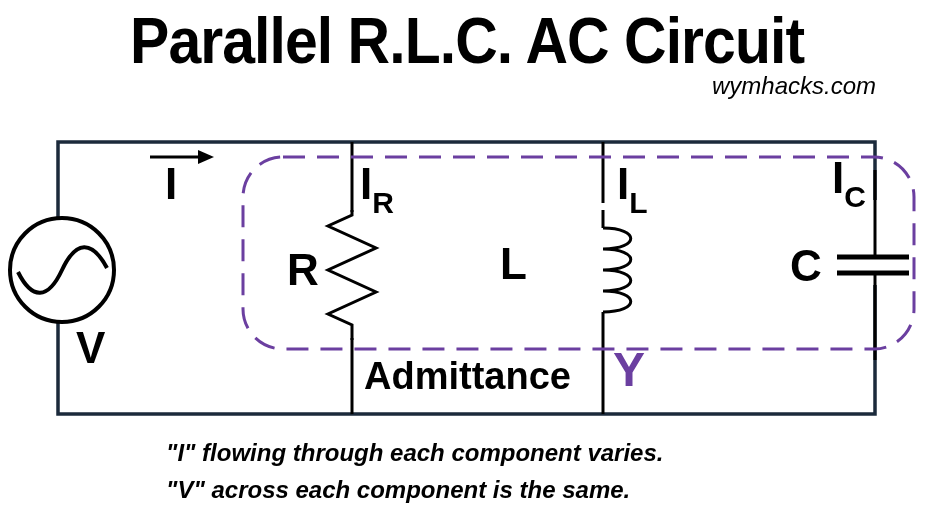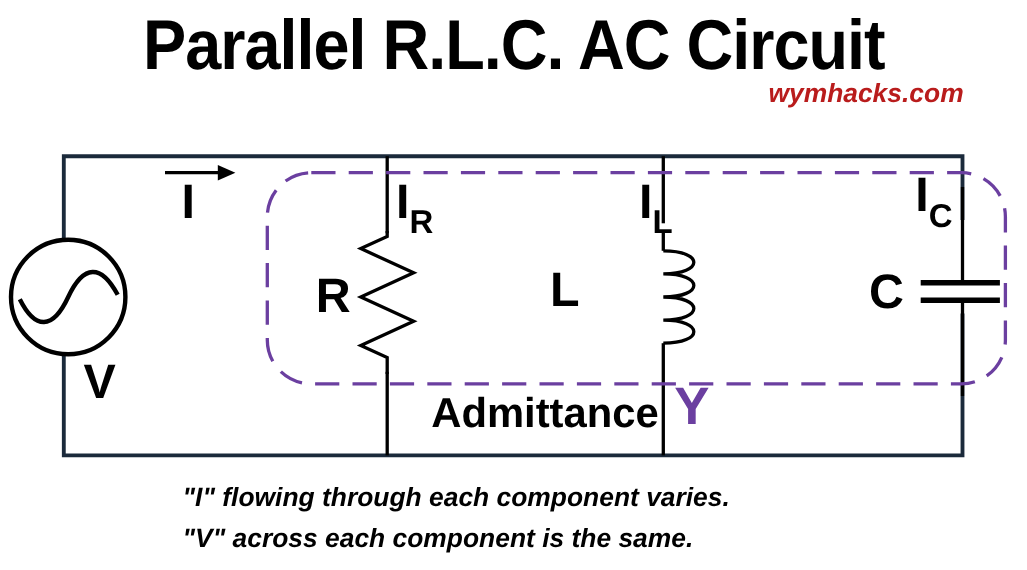--- a/index.html
+++ b/index.html
@@ -5,30 +5,30 @@
     html, body { margin: 0; padding: 0; background: #ffffff; }
     body { width: 934px; height: 518px; position: relative; overflow: hidden; }
     .title {
       position: absolute; left: 0; top: 2px; width: 934px; text-align: center;
       font-family: "Liberation Sans", sans-serif; font-weight: bold;
       font-size: 64px; letter-spacing: -1px; color: #000; line-height: 78px;
       transform: scaleX(0.92); transform-origin: 468px 0;
     }
     .site {
       position: absolute; right: 58px; top: 72px;
-      font-family: "Liberation Sans", sans-serif; font-weight: bold; font-style: italic;
-      font-size: 24px; color: #b91c1c;
+      font-family: "Liberation Sans", sans-serif; font-weight: normal; font-style: italic;
+      font-size: 24px; color: #000000;
     }
     .lbl {
       position: absolute; font-family: "Liberation Sans", sans-serif; font-weight: bold;
       color: #000; line-height: 1;
     }
     .big { font-size: 44px; }
     .sub { font-size: 30px; }
-    .adm { font-size: 38px; margin-left: 28px; }
+    .adm { font-size: 38px; }
     .y { color: #6b3fa0; font-size: 48px; }
     .note {
       position: absolute; left: 166px;
       font-family: "Liberation Sans", sans-serif; font-weight: bold; font-style: italic;
       font-size: 24px; color: #000; line-height: 1;
     }
     svg.diagram { position: absolute; left: 0; top: 0; }
   </style>
 </head>
 <body>
@@ -79,21 +79,21 @@
 
 <div class="lbl big" style="left:165px; top:162px;">I</div>
 <div class="lbl big" style="left:76px; top:326px;">V</div>
 
 <div class="lbl big" style="left:287px; top:248px;">R</div>
 <div class="lbl big" style="left:360px; top:162px;">
   <span>I</span><span class="sub" style="position:relative; top:14px;">R</span>
 </div>
 
 <div class="lbl big" style="left:500px; top:242px;">L</div>
-<div class="lbl big" style="left:581px; top:162px;">
+<div class="lbl big" style="left:617px; top:162px;">
   <span>I</span><span class="sub" style="position:relative; top:14px;">L</span>
 </div>
 
 <div class="lbl big" style="left:790px; top:244px;">C</div>
 <div class="lbl big" style="left:832px; top:156px;">
   <span>I</span><span class="sub" style="position:relative; top:14px;">C</span>
 </div>
 
 <div class="lbl adm" style="left:364px; top:357px;">Admittance</div>
 <div class="lbl y" style="left:613px; top:346px;">Y</div>

